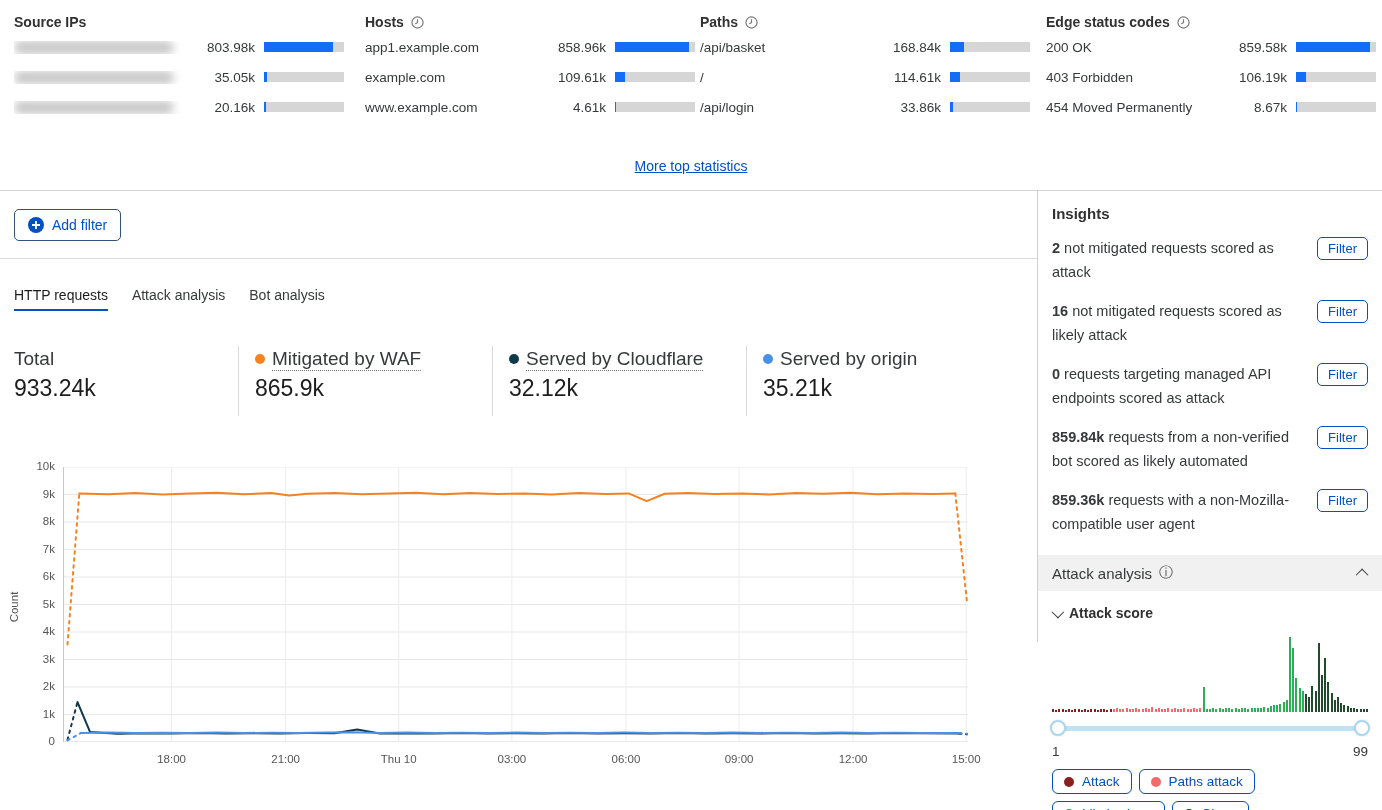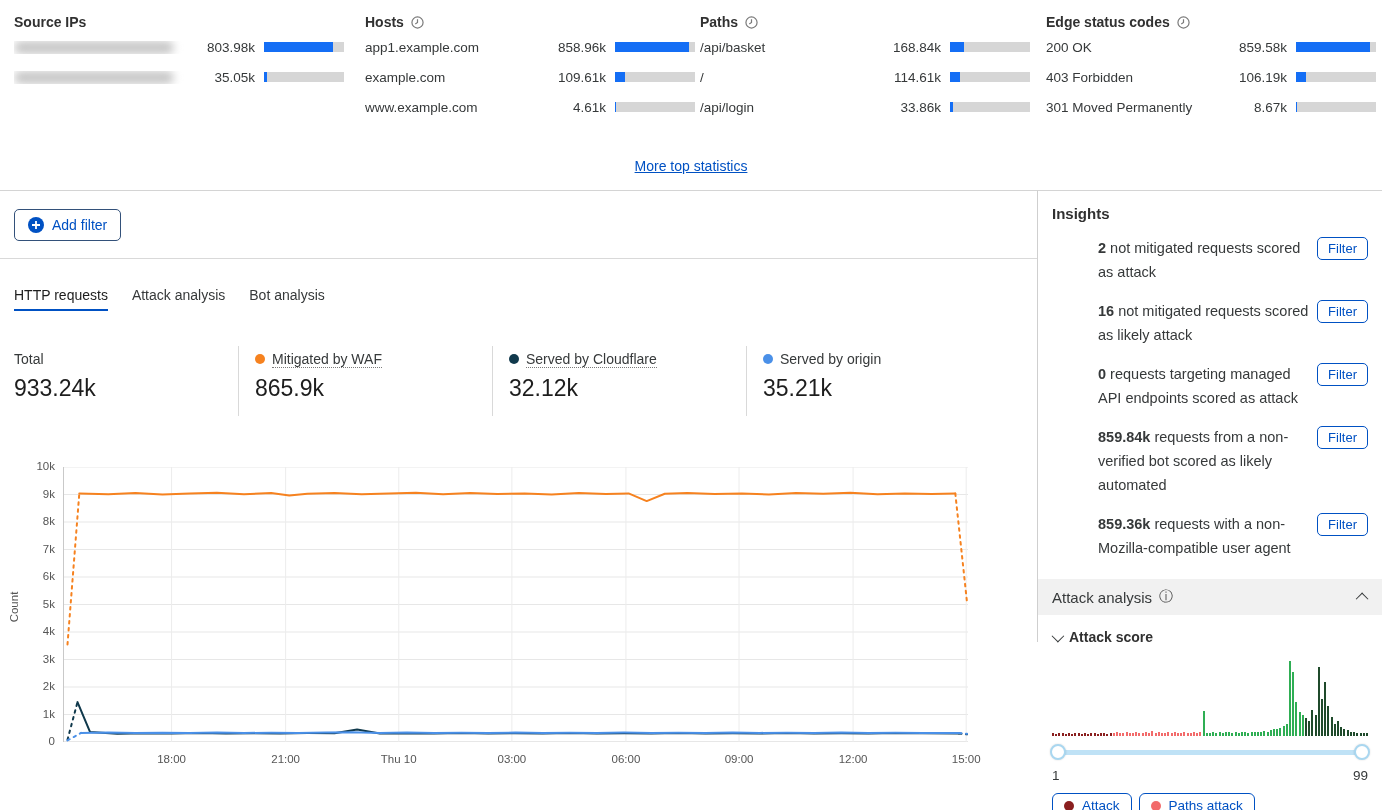--- a/index.html
+++ b/index.html
@@ -29,39 +29,39 @@
      display:flex; align-items:center; justify-content:space-between; padding:0 12px; font-size:14px; color:#36393a; cursor:pointer; }
   .caret { width:0; height:0; border-left:5px solid transparent; border-right:5px solid transparent; border-top:6px solid #6d6d6d; }
   .toolbar-divider { position:absolute; top:67px; left:0; right:0; height:1px; background:#d9d9d9; }
   .tabs { position:absolute; top:96px; left:14px; display:flex; gap:24px; font-size:14px; }
   .tab { padding-bottom:6px; color:#36393a; cursor:pointer; }
   .tab.active { color:#1d1d1d; border-bottom:2px solid #0051c3; }
 
   .summary { position:absolute; top:155px; left:0; right:0; display:flex; }
   .sum-cell { width:254px; padding:4px 0 14px 16px; border-left:1px solid #d9d9d9; }
   .sum-cell:first-child { width:238px; padding-left:14px; border-left:none; }
-  .sum-label { font-size:14px; color:#36393a; display:flex; align-items:center; gap:7px; height:18px; }
+  .sum-label { font-size:19px; color:#36393a; display:flex; align-items:center; gap:7px; height:18px; }
   .dot { width:10px; height:10px; border-radius:50%; display:inline-block; }
   .u-dotted { border-bottom:1px dotted #7a7a7a; cursor:help; }
   .sum-value { font-size:23px; color:#1d1d1d; margin-top:7px; }
 
   
   .chart-wrap { position:absolute; top:250px; left:0; right:0; height:350px; }
   .y-label { position:absolute; left:-26px; top:160px; transform:rotate(-90deg); font-size:11.5px; color:#555; width:80px; text-align:center; }
   .ytick { position:absolute; right:982px; width:50px; text-align:right; font-size:11.5px; color:#555; }
   .plot { position:absolute; left:63px; top:26px; width:905px; height:275px; }
   .xtick { position:absolute; top:312px; width:60px; margin-left:-30px; text-align:center; font-size:11.5px; color:#555; }
   .x-label { position:absolute; top:332px; left:63px; width:905px; text-align:center; font-size:11.5px; color:#555; }
 
   
   .sidebar { position:absolute; top:190px; left:1037px; width:345px; height:452px;
      border-left:1px solid #cfcfcf; border-top:1px solid #d4d4d4; }
   .insights { padding:14px 14px 4px 14px; }
   .insights-title { font-size:15px; font-weight:700; color:#313131; margin-bottom:14px; }
-  .insight { display:flex; align-items:flex-start; margin-bottom:15px;margin-left:46px; }
+  .insight { display:flex; align-items:flex-start; margin-bottom:15px; }
   .insight-text { flex:1; font-size:14.5px; line-height:24px; color:#36393a; padding-right:8px; }
   .insight-text b { font-weight:700; }
   .btn-filter { border:1px solid #0051c3; color:#0051c3; background:#fff; border-radius:5px;
      font-size:13px; padding:3px 10px; cursor:pointer; flex:0 0 auto; margin-top:1px; font-family:inherit; }
   .aa-header { background:#f1f1f1; padding:9px 14px; display:flex; align-items:center; justify-content:space-between;
      font-size:15px; color:#36393a; cursor:pointer; }
   .aa-header .left { display:flex; align-items:center; gap:7px; }
   .info-ico { font-size:14px; color:#4a4a4a; }
   .aa-body { padding:14px; }
   .score-row { display:flex; align-items:center; gap:8px; font-size:14px; font-weight:700; color:#313131; cursor:pointer; }
@@ -99,20 +99,29 @@
         </div>
         <div class="ts-row">
           <div class="ts-name">
             <div class="ts-blur"></div>
           </div>
           <div class="ts-val">35.05k</div>
           <div class="ts-bar">
             <div class="ts-fill" style="width:4%"></div>
           </div>
         </div>
+        <div class="ts-row">
+          <div class="ts-name">
+            <div class="ts-blur"></div>
+          </div>
+          <div class="ts-val">20.16k</div>
+          <div class="ts-bar">
+            <div class="ts-fill" style="width:3%"></div>
+          </div>
+        </div>
       </div>
       <div class="ts-col" style="left: 365px;">
         <div class="ts-title">
           <span>Hosts</span>
           <span class="clock-ico">
             <svg width="13" height="13" viewBox="0 0 14 14">
               <circle cx="7" cy="7" r="6" fill="none" stroke="#7a7a7a" stroke-width="1.3"></circle>
               <path d="M7 3.5V7L4.6 8.6" fill="none" stroke="#7a7a7a" stroke-width="1.3"></path>
             </svg>
           </span>
@@ -189,21 +198,21 @@
           </div>
         </div>
         <div class="ts-row">
           <div class="ts-name">403 Forbidden</div>
           <div class="ts-val">106.19k</div>
           <div class="ts-bar">
             <div class="ts-fill" style="width:12%"></div>
           </div>
         </div>
         <div class="ts-row">
-          <div class="ts-name">301 Moved Permanently</div>
+          <div class="ts-name">454 Moved Permanently</div>
           <div class="ts-val">8.67k</div>
           <div class="ts-bar">
             <div class="ts-fill" style="width:1.5%"></div>
           </div>
         </div>
       </div>
     </div>
   <div class="more-link">
     <a>More top statistics</a>
   </div>

